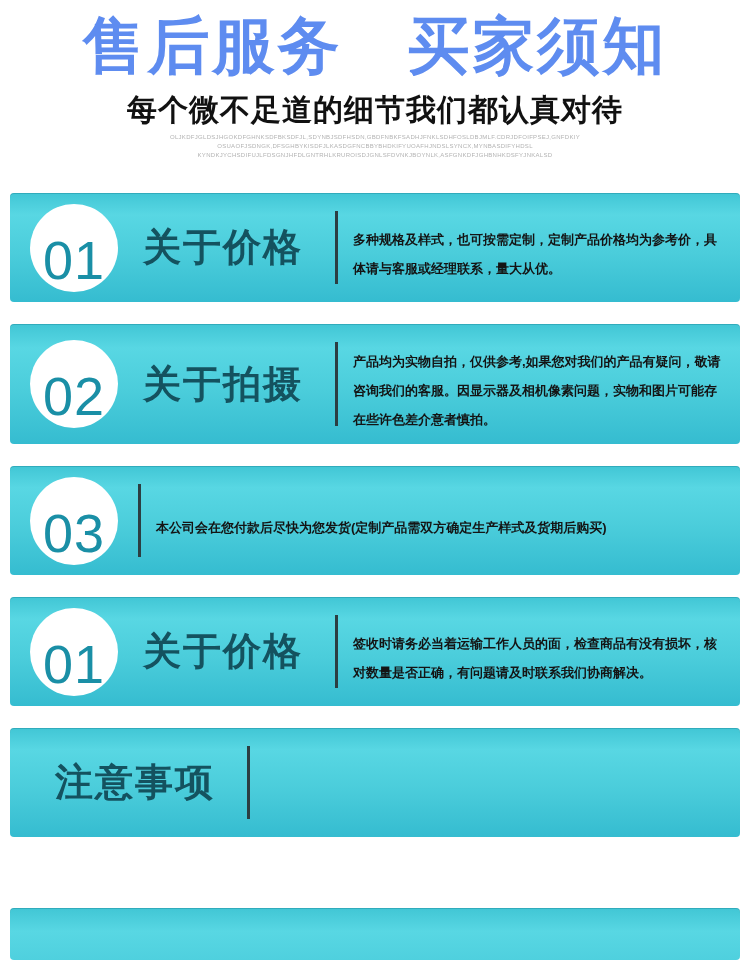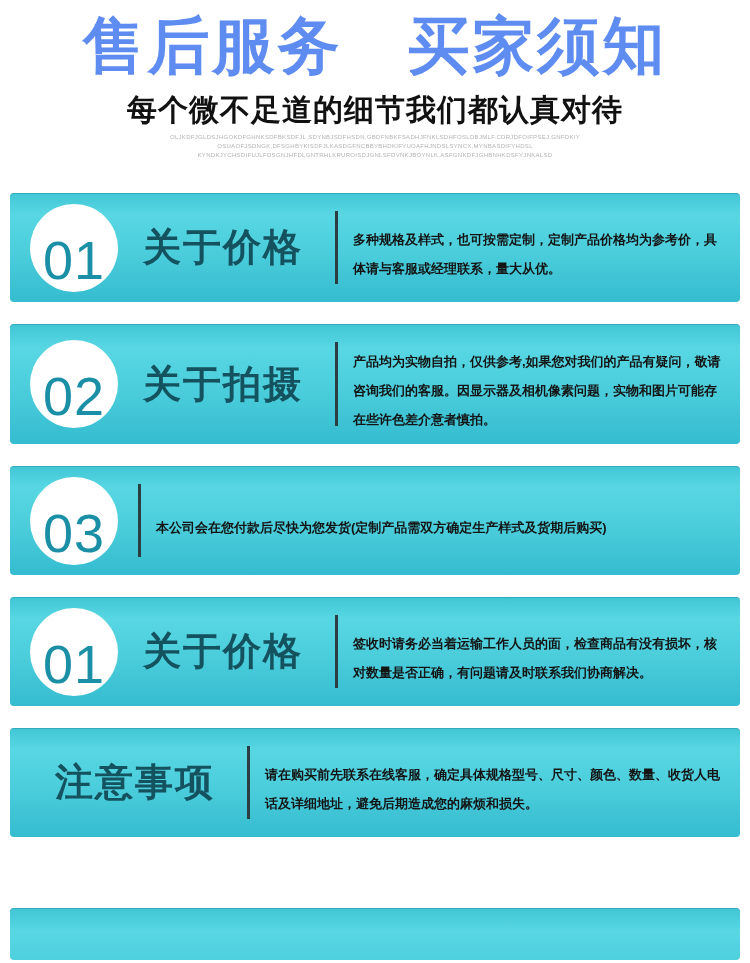--- a/index.html
+++ b/index.html
@@ -150,20 +150,19 @@
         <span class="badge-num">01</span>
       </div>
       <h3 class="card-title">关于价格</h3>
       <div class="card-divider"></div>
       <p class="card-text">签收时请务必当着运输工作人员的面，检查商品有没有损坏，核对数量是否正确，有问题请及时联系我们协商解决。</p>
     </section>
 
     <section class="card">
       <h3 class="card-title">注意事项</h3>
       <div class="card-divider"></div>
-      <p class="card-text">请在购买前先联系在线客服，确定具体规格型号、尺寸、颜色、数量、收货人电话及详细地址，避免后期造成您的麻烦和损失。</p>
     </section>
 
   </div>
 
   <div class="next-band"></div>
 
 </div>
 
 </body></html>

